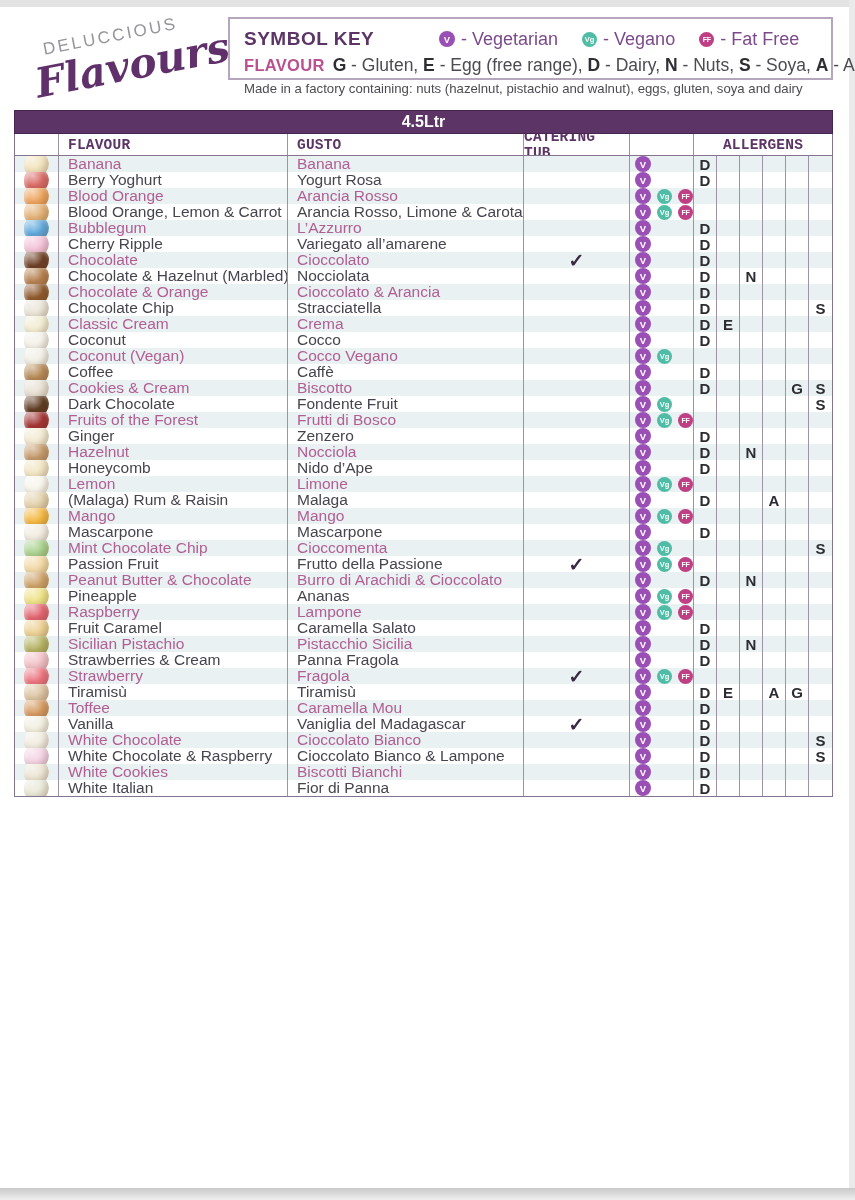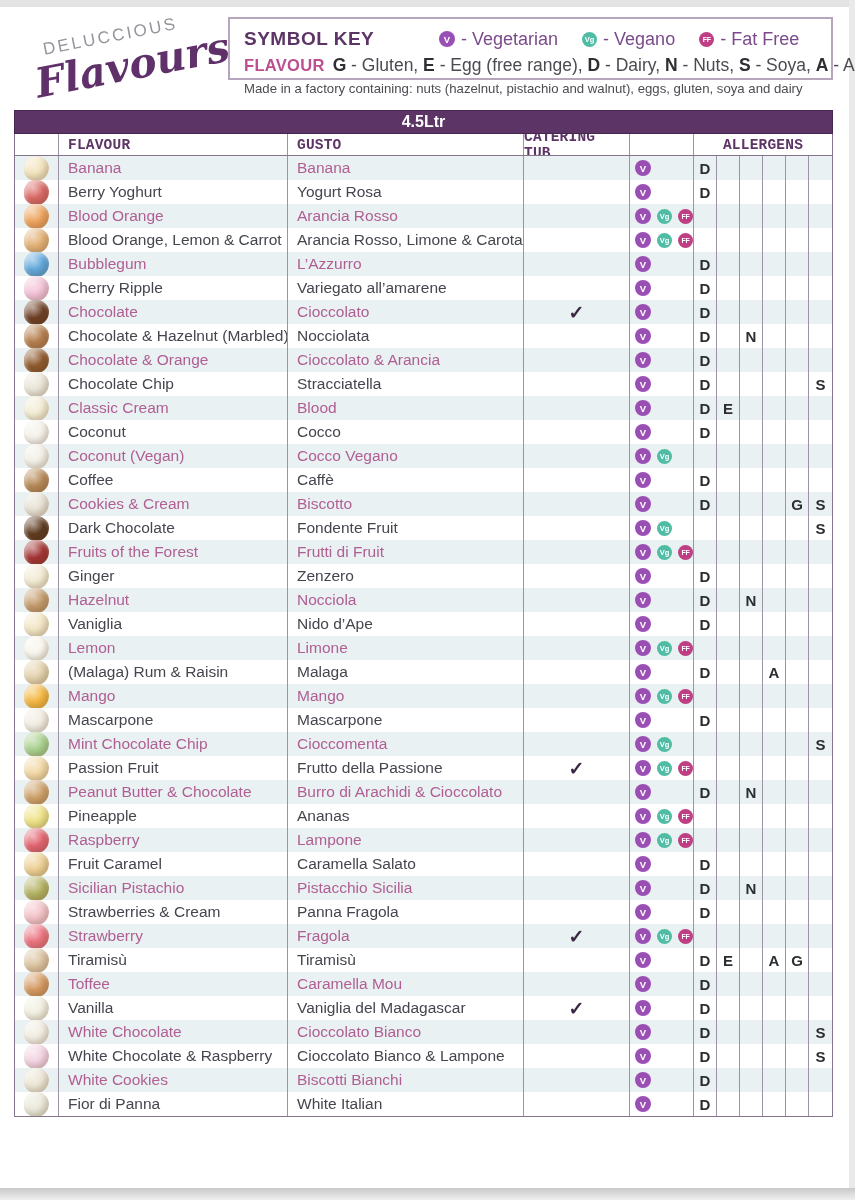--- a/index.html
+++ b/index.html
@@ -56,21 +56,21 @@
     border-bottom:1px solid #84748e; background:#fff;
   }
   .thead .cell { display:flex; align-items:center; font-weight:bold; color:#5c3566; font-size:14.5px; letter-spacing:.2px;font-family:Liberation Mono, monospace; }
   .cell { border-right:1px solid #9c93a6; display:flex; align-items:center; overflow:hidden; }
   .cell:last-child { border-right:none; }
   .cell.pad { padding-left:9px; }
   .cell.center { justify-content:center; }
   .allergen-span { grid-column: span 6; justify-content:center; }
 
   .tbody { border-left:1.5px solid #84748e; border-right:1.5px solid #84748e; border-bottom:1.5px solid #84748e; }
-  .trow { height:24px; background:#fff; }
+  .trow { height:16px; background:#fff; }
   .trow.shaded { background:#e9f1f3; }
   .trow .name { font-size:15.5px; color:#46454e; white-space:nowrap; }
   .trow.shaded .name { color:#b05f92; }
   .scoop {
     width:25px; height:25px; margin:0 auto;
     border-radius:46% 54% 50% 50% / 52% 48% 56% 44%;
     box-shadow: inset -3px -4px 5px rgba(70,40,20,.22), inset 2px 3px 4px rgba(255,255,255,.55);
   }
   .tick { font-size:19px; color:#3a2743; font-weight:bold; line-height:1; }
   .sym-cell { gap:6px; padding-left:5px; }
@@ -361,21 +361,21 @@
         </div>
       </div>
       <div class="grid-row trow shaded">
         <div class="cell center">
           <span class="scoop" style="background: radial-gradient(circle at 36% 30%, rgba(255, 255, 255, 0.55), rgba(255, 255, 255, 0) 45%), rgb(242, 236, 210);"></span>
         </div>
         <div class="cell pad">
           <span class="name">Classic Cream</span>
         </div>
         <div class="cell pad">
-          <span class="name">Blood</span>
+          <span class="name">Crema</span>
         </div>
         <div class="cell center"></div>
         <div class="cell sym-cell">
           <span class="badge b-V" style="background: rgb(154, 79, 181);">V</span>
         </div>
         <div class="cell center">
           <span class="allergen-letter">D</span>
         </div>
         <div class="cell center">
           <span class="allergen-letter">E</span>
@@ -505,21 +505,21 @@
         </div>
       </div>
       <div class="grid-row trow shaded">
         <div class="cell center">
           <span class="scoop" style="background: radial-gradient(circle at 36% 30%, rgba(255, 255, 255, 0.55), rgba(255, 255, 255, 0) 45%), rgb(163, 52, 52);"></span>
         </div>
         <div class="cell pad">
           <span class="name">Fruits of the Forest</span>
         </div>
         <div class="cell pad">
-          <span class="name">Frutti di Fruit</span>
+          <span class="name">Frutti di Bosco</span>
         </div>
         <div class="cell center"></div>
         <div class="cell sym-cell">
           <span class="badge b-V" style="background: rgb(154, 79, 181);">V</span>
           <span class="badge b-Vg" style="background: rgb(79, 189, 164);">Vg</span>
           <span class="badge b-FF" style="background: rgb(191, 63, 133);">FF</span>
         </div>
         <div class="cell center"></div>
         <div class="cell center"></div>
         <div class="cell center"></div>
@@ -573,21 +573,21 @@
         </div>
         <div class="cell center"></div>
         <div class="cell center"></div>
         <div class="cell center"></div>
       </div>
       <div class="grid-row trow">
         <div class="cell center">
           <span class="scoop" style="background: radial-gradient(circle at 36% 30%, rgba(255, 255, 255, 0.55), rgba(255, 255, 255, 0) 45%), rgb(241, 229, 196);"></span>
         </div>
         <div class="cell pad">
-          <span class="name">Vaniglia</span>
+          <span class="name">Honeycomb</span>
         </div>
         <div class="cell pad">
           <span class="name">Nido d’Ape</span>
         </div>
         <div class="cell center"></div>
         <div class="cell sym-cell">
           <span class="badge b-V" style="background: rgb(154, 79, 181);">V</span>
         </div>
         <div class="cell center">
           <span class="allergen-letter">D</span>
@@ -1056,24 +1056,24 @@
         <div class="cell center"></div>
         <div class="cell center"></div>
         <div class="cell center"></div>
         <div class="cell center"></div>
       </div>
       <div class="grid-row trow">
         <div class="cell center">
           <span class="scoop" style="background: radial-gradient(circle at 36% 30%, rgba(255, 255, 255, 0.55), rgba(255, 255, 255, 0) 45%), rgb(233, 232, 216);"></span>
         </div>
         <div class="cell pad">
+          <span class="name">White Italian</span>
+        </div>
+        <div class="cell pad">
           <span class="name">Fior di Panna</span>
-        </div>
-        <div class="cell pad">
-          <span class="name">White Italian</span>
         </div>
         <div class="cell center"></div>
         <div class="cell sym-cell">
           <span class="badge b-V" style="background: rgb(154, 79, 181);">V</span>
         </div>
         <div class="cell center">
           <span class="allergen-letter">D</span>
         </div>
         <div class="cell center"></div>
         <div class="cell center"></div>

